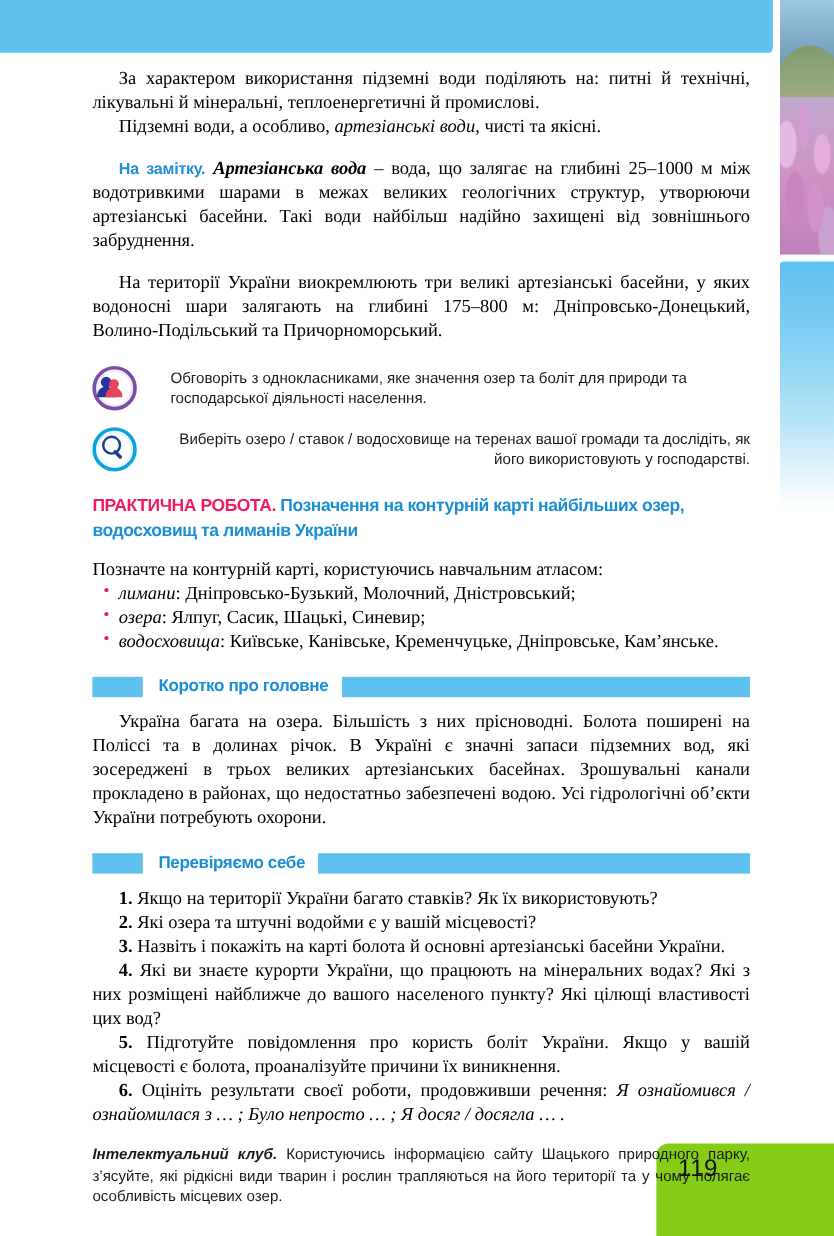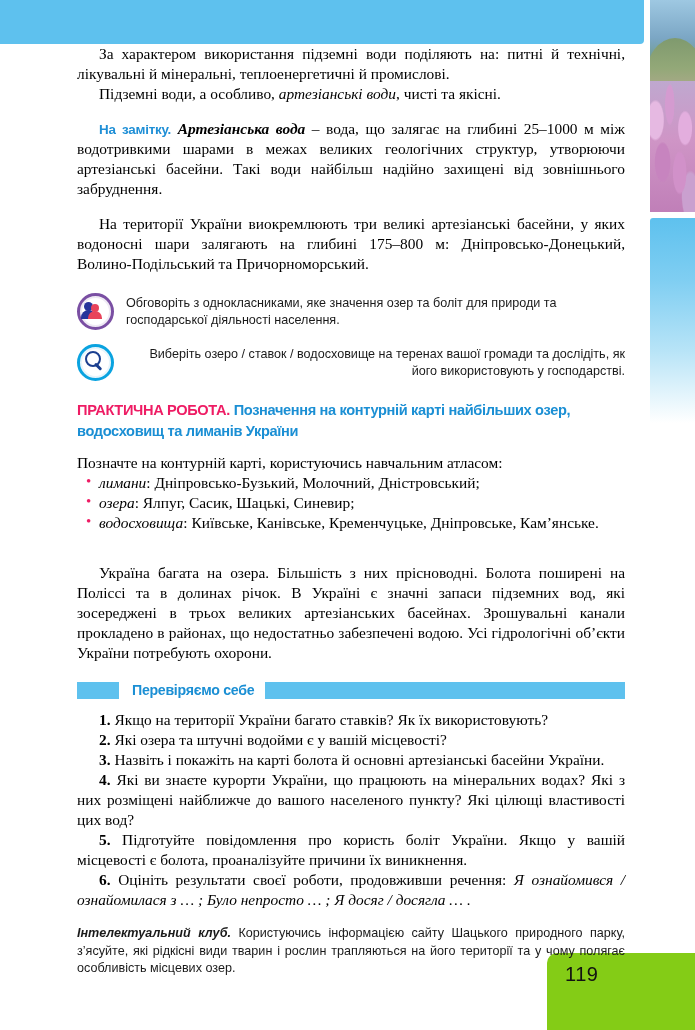--- a/index.html
+++ b/index.html
@@ -78,21 +78,21 @@
     font-size: 20px;
     font-weight: 400;
     color: #121212;
     letter-spacing: .5px;
   }
 
   
   .column {
     position: absolute;
     left: 77px;
-    top: 44px;
+    top: 56px;
     width: 548px;
   }
 
   p.body {
     margin: 0 0 0 0;
     font-size: 15.4px;
     line-height: 1.30;
     text-align: justify;
     text-indent: 22px;
     hyphens: manual;
@@ -117,21 +117,21 @@
     font-weight: bold;
     font-size: 13.4px;
     color: #1f8fd6;
     letter-spacing: -0.2px;
   }
 
   
   .task {
     display: flex;
     align-items: flex-start;
-    gap: 12px;
+    gap: 28px;
     margin-top: 4px;
   }
   .task + .task { margin-top: 14px; text-align: right; }
   .task-text {
     font-family: "Liberation Sans", sans-serif;
     font-size: 12.6px;
     line-height: 1.37;
     color: #1a1a1a;
     padding-top: 2px;
     flex: 1;
@@ -326,20 +326,25 @@
   <p class="body noind"><span>Позначте на контурній карті, користуючись навчальним атласом:</span></p>
 
   <ul class="dots">
     <li><i>лимани</i><span>: Дніпровсько-Бузький, Молочний, Дністровський;</span></li>
     <li><i>озера</i><span>: Ялпуг, Сасик, Шацькі, Синевир;</span></li>
     <li><i>водосховища</i><span>: Київське, Канівське, Кременчуцьке, Дніпровське, Кам’янське.</span></li>
   </ul>
 
   <div class="gap-lg"></div>
 
+  <div class="banner">
+    <span class="bar-left"></span>
+    <span class="title">Коротко про головне</span>
+    <span class="bar-right"></span>
+  </div>
 
   <div class="gap-sm"></div>
 
   <p class="body"><span>Україна багата на озера. Більшість з них прісноводні. Болота поширені на Поліссі та в долинах річок. В Україні є значні запаси підземних вод, які зосереджені в трьох великих артезіанських басейнах. Зрошувальні канали прокладено в районах, що недостатньо забезпечені водою. Усі гідрологічні об’єкти України потребують охорони.</span></p>
 
   <div class="gap-lg"></div>
 
   <div class="banner">
     <span class="bar-left"></span>
     <span class="title">Перевіряємо себе</span>

